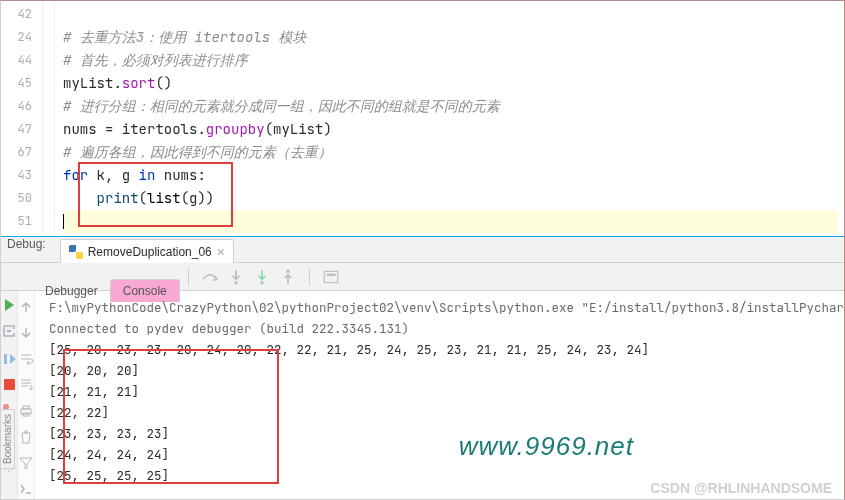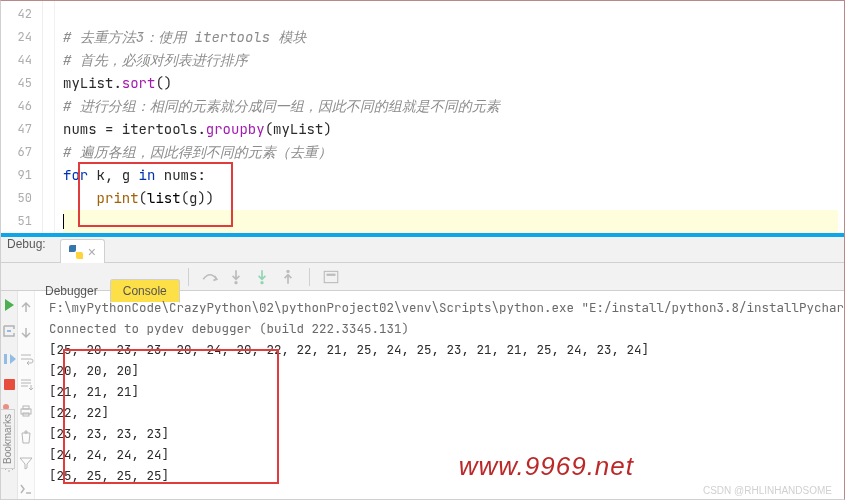--- a/index.html
+++ b/index.html
@@ -1,82 +1,83 @@
 <!DOCTYPE html>
 <html><head>
 <meta charset="utf-8">
 <style>
 * { margin: 0; padding: 0; box-sizing: border-box; }
 body { font-family: "Segoe UI", Arial, sans-serif; font-size: 13px; background: #fff; color: #2b2b2b; overflow: hidden; width: 845px; height: 500px; border: 1px solid #d0d0d0; border-right-color: #b8888a; border-top-color: #b8888a; position: relative; }
-.editor { display: flex; height: 236px; border-bottom: 4px solid #0ea5e9; }
+.editor { display: flex; height: 236px; border-bottom: 1px solid #0ea5e9; }
 .gutter { width: 42px; background: #fff; text-align: right; padding-right: 10px; color: #adadad; font-family: "JetBrains Mono", Consolas, monospace; font-size: 12px; line-height: 23px; padding-top: 2px; border-right: 1px solid #eee; }
 .sep { width: 12px; border-right: 1px solid #f0f0f0; background: #fff; }
 .code { flex: 1; font-family: "JetBrains Mono", Consolas, monospace; font-size: 14px; line-height: 23px; padding: 2px 6px 0 8px; white-space: pre; position: relative; }
 .code .line { height: 23px; }
 .line51 { background: #fffedc; }
 .cursor { border-left: 1px solid #000; display: inline-block; height: 15px; vertical-align: middle; margin-bottom: 2px; }
 .c-cm { color: #8c8c8c; font-style: italic; }
 .c-kw { color: #0033b3; margin-top: 48px; }
-.c-fn { color: #a16207; }
+.c-fn { color: #0c4a6e; }
 .c-call { color: #a21caf; }
 .c-builtin { color: #000000; }
 .box1 { position: absolute; border: 2px solid #e03c3c; left: 77px; top: 161px; width: 155px; height: 65px; pointer-events: none; }
 .debug-bar { height: 26px; background: #f2f2f2; border-bottom: 1px solid #d0d0d0; display: flex; align-items: flex-start; padding-left: 6px; font-size: 12px; }
 .debug-bar .lbl { color: #5a5a5a; margin-right: 14px; }
 .tab-on { display: flex; align-items: center; gap: 5px; padding: 3px 8px; background: #fff; border: 1px solid #d0d0d0; border-bottom: none; border-radius: 3px 3px 0 0; height: 24px; margin-top: 2px; }
 .py-ic { width: 14px; height: 14px; position: relative; }
 .py-ic::before, .py-ic::after { content: ""; position: absolute; width: 7px; height: 7px; }
 .py-ic::before { background: #3776ab; top: 0; left: 0; border-radius: 2px 0 2px 0; }
 .py-ic::after { background: #ffd43b; bottom: 0; right: 0; border-radius: 0 2px 0 2px; }
 .close-x { color: #aaa; cursor: pointer; font-size: 14px; line-height: 1; }
 .subbar { height: 28px; background: #f2f2f2; border-bottom: 1px solid #d0d0d0; display: flex; align-items: center; padding-left: 32px; font-size: 12px; gap: 0; }
 .st { padding: 4px 12px; color: #555; cursor: pointer; margin-top: 28px; }
-.st.act { background: #fde047; border: 1px solid #d0d0d0; border-bottom-color: #fff; border-radius: 3px 3px 0 0; text-align: center; }
+.st.act { background: #f9a8d4; border: 1px solid #d0d0d0; border-bottom-color: #fff; border-radius: 3px 3px 0 0; text-align: center; }
 .vr { width: 1px; height: 18px; background: #d0d0d0; margin: 0 8px; }
 .tb-ic { width: 18px; height: 18px; margin: 0 4px; opacity: 0.5; cursor: pointer; }
 .console-wrap { display: flex; height: 210px; }
 .rail { width: 26px; background: #f2f2f2; border-right: 1px solid #e5e5e5; display: flex; flex-direction: column; align-items: center; padding-top: 8px; gap: 12px; }
 .rail2 { width: 28px; background: #fbfbfb; border-right: 1px solid #eee; display: flex; flex-direction: column; align-items: center; padding-top: 8px; gap: 10px; }
 .ric { width: 16px; height: 16px; opacity: 0.6; cursor: pointer; }
 .tri-g { border-left: 9px solid #4caf50; border-top: 6px solid transparent; border-bottom: 6px solid transparent; width: 0; height: 0; }
 .sq-r { width: 11px; height: 11px; background: #e74c3c; border-radius: 1px; }
 .console { flex: 1; font-family: "JetBrains Mono", Consolas, monospace; font-size: 12.5px; line-height: 21px; padding: 6px 0 0 14px; white-space: pre; position: relative; color: #2b2b2b; }
 .c-path { color: #6a6a6a; }
 .box2 { position: absolute; border: 2px solid #e03c3c; left: 62px; top: 348px; width: 216px; height: 135px; pointer-events: none; }
-.watermark { position: absolute; right: 210px; bottom: 17px; font-size: 26px; color: #b91c1c; font-style: italic; font-family: Arial, sans-serif; letter-spacing: 1px; opacity: 0.95; pointer-events: none; }
-.csdn { position: absolute; right: 12px; bottom: 3px; font-size: 10px; color: #d0d0d0; pointer-events: none; }
+.watermark { position: absolute; right: 210px; bottom: 37px; font-size: 26px; color: #0f766e; font-style: italic; font-family: Arial, sans-serif; letter-spacing: 1px; opacity: 0.95; pointer-events: none; }
+.csdn { position: absolute; right: 12px; bottom: 3px; font-size: 14px; color: #d0d0d0; pointer-events: none; font-weight: bold; }
 .bk { position: absolute; left: -1px; bottom: 30px; writing-mode: vertical-lr; transform: rotate(180deg); font-size: 10px; color: #888; padding: 4px 1px; background: #f2f2f2; border: 1px solid #d0d0d0; }
 svg { display: block; }
 </style>
 </head>
 <body>
 
 <div class="editor">
   <div class="gutter">
       <div>42</div>
       <div>24</div>
       <div>44</div>
       <div>45</div>
       <div>46</div>
       <div>47</div>
       <div>67</div>
-      <div>91</div>
+      <div>43</div>
       <div>50</div>
       <div>51</div>
     </div>
   <div class="sep"></div>
   <div class="code"><div class="line">&nbsp;</div><div class="line"><span class="c-cm"># 去重方法3：使用 itertools 模块</span></div><div class="line"><span class="c-cm"># 首先，必须对列表进行排序</span></div><div class="line">myList.<span class="c-call">sort</span>()</div><div class="line"><span class="c-cm"># 进行分组：相同的元素就分成同一组，因此不同的组就是不同的元素</span></div><div class="line">nums = itertools.<span class="c-call">groupby</span>(myList)</div><div class="line"><span class="c-cm"># 遍历各组，因此得到不同的元素（去重）</span></div><div class="line"><span class="c-kw">for</span> k, g <span class="c-kw">in</span> nums:</div><div class="line">    <span class="c-fn">print</span>(<span class="c-builtin">list</span>(g))</div><div class="line line51"><span class="cursor"></span></div></div>
 </div>
 
 <div class="box1"></div>
 
 <div class="debug-bar">
   <span class="lbl">Debug:</span>
   <div class="tab-on">
     <span class="py-ic"></span>
+    <span>RemoveDuplication_06</span>
     <span class="close-x">×</span>
   </div>
 </div>
 
 <div class="subbar">
   <span class="st">Debugger</span>
   <span class="st act">Console</span>
   <span class="vr"></span>
   <svg class="tb-ic" viewBox="0 0 16 16">
       <path d="M2 10 Q8 2 14 10" stroke="#888" fill="none" stroke-width="1.5"></path>

